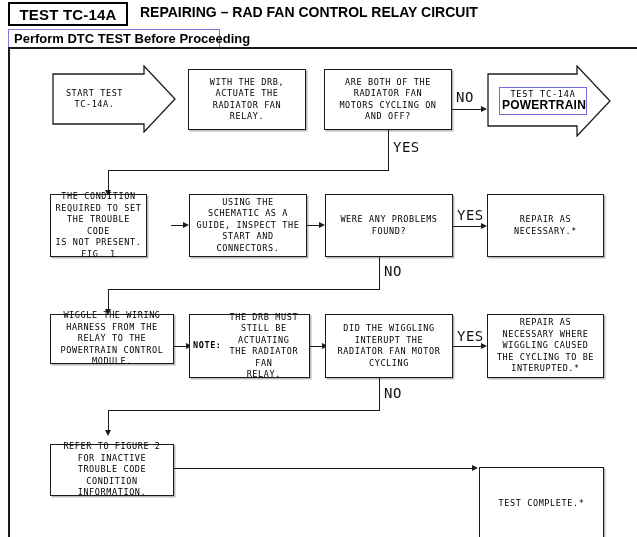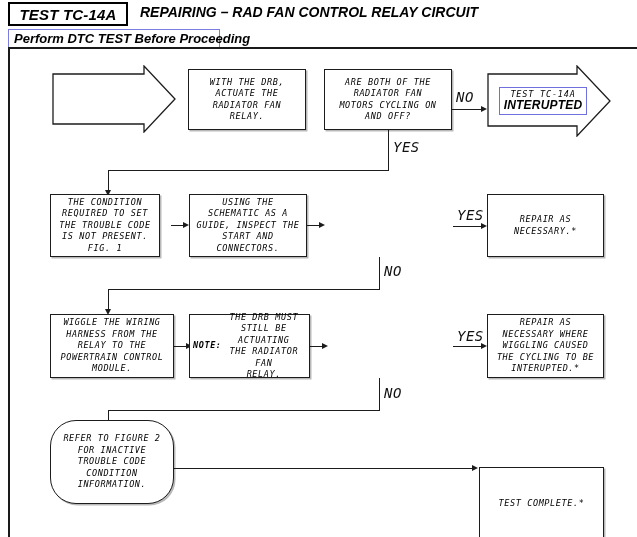--- a/index.html
+++ b/index.html
@@ -1,21 +1,21 @@
 <!DOCTYPE html>
 <html><head>
 <meta charset="utf-8">
 <style>
   html,body{margin:0;padding:0;background:#ffffff;}
   body{
     width:637px;height:537px;position:relative;overflow:hidden;
     font-family:"Liberation Sans", sans-serif;
     color:#000;
   }
-  #page{position:absolute;left:0;top:0;width:637px;height:537px;font-style:italic;}
+  #page{position:absolute;left:0;top:0;width:637px;height:537px;}
 
   
   .hdr-testbox{
     position:absolute;left:8px;top:2px;width:120px;height:24px;
     border:2px solid #000;box-sizing:border-box;
     display:flex;align-items:center;justify-content:center;
     font-size:15px;font-weight:bold;letter-spacing:.2px;
     background:#fff;
   }
   .hdr-title{
@@ -106,20 +106,22 @@
     <span>Perform DTC TEST Before Proceeding</span>
   </div>
 
   <div class="frame-top"></div>
   <div class="frame-left"></div>
 
   <div class="arrowbox start" style="left:52px;top:65px;width:125px;height:68px;">
     <svg width="125" height="68" viewBox="0 0 125 68">
       <polygon points="1,9 92,9 92,1 123,34 92,67 92,59 1,59" fill="#ffffff" stroke="#1c1c1c" stroke-width="1.3"></polygon>
     </svg>
+    <div class="atext">START TEST
+TC-14A.</div>
   </div>
 
   <div class="box" style="left:188px;top:69px;width:118px;height:61px;">WITH THE DRB,
 ACTUATE THE
 RADIATOR FAN
 RELAY.</div>
 
   <div class="box" style="left:324px;top:69px;width:128px;height:61px;">ARE BOTH OF THE
 RADIATOR FAN
 MOTORS CYCLING ON
@@ -128,97 +130,103 @@
   <div class="hline" style="left:452px;top:109px;width:30px;"></div>
   <div class="arrowhead ah-right" style="left:481px;top:105.5px;"></div>
   <div class="edgelbl" style="left:456px;top:89px;">NO</div>
 
   <div class="arrowbox cont" style="left:487px;top:65px;width:125px;height:72px;">
     <svg width="125" height="72" viewBox="0 0 125 72">
       <polygon points="1,9 90,9 90,1 123,36 90,71 90,61 1,61" fill="#ffffff" stroke="#1c1c1c" stroke-width="1.3"></polygon>
     </svg>
     <div class="contlbl">
       <span class="l1">TEST  TC-14A</span>
-      <span class="l2">INTERUPTED</span>
+      <span class="l2">POWERTRAIN</span>
     </div>
   </div>
 
   <div class="vline" style="left:388px;top:130px;width:1.2px;height:41px;"></div>
   <div class="hline" style="left:108px;top:170px;width:281px;"></div>
   <div class="vline" style="left:108px;top:170px;height:22px;"></div>
   <div class="arrowhead ah-down" style="left:104.6px;top:190px;"></div>
   <div class="edgelbl" style="left:393px;top:139px;">YES</div>
 
-  <div class="box" style="left:50px;top:194px;width:110px;height:63px;">THE CONDITION
+  <div class="box" style="left:50px;top:194px;width:97px;height:63px;">THE CONDITION
 REQUIRED TO SET
 THE TROUBLE CODE
 IS NOT PRESENT.
 FIG. 1</div>
 
   <div class="hline" style="left:171px;top:225px;width:14px;"></div>
   <div class="arrowhead ah-right" style="left:183px;top:221.5px;"></div>
 
   <div class="box" style="left:189px;top:194px;width:118px;height:63px;">USING THE
 SCHEMATIC AS A
 GUIDE, INSPECT THE
 START AND
 CONNECTORS.</div>
 
   <div class="hline" style="left:307px;top:225px;width:14px;"></div>
   <div class="arrowhead ah-right" style="left:319px;top:221.5px;"></div>
 
+  <div class="box" style="left:325px;top:194px;width:128px;height:63px;">WERE ANY PROBLEMS
+FOUND?</div>
 
   <div class="hline" style="left:453px;top:226px;width:29px;"></div>
   <div class="arrowhead ah-right" style="left:481px;top:222.5px;"></div>
   <div class="edgelbl" style="left:457px;top:207px;">YES</div>
 
   <div class="box" style="left:487px;top:194px;width:117px;height:63px;">REPAIR AS
 NECESSARY.*</div>
 
   <div class="vline" style="left:379px;top:257px;height:33px;"></div>
   <div class="hline" style="left:108px;top:289px;width:272px;"></div>
   <div class="vline" style="left:108px;top:289px;height:22px;"></div>
   <div class="arrowhead ah-down" style="left:104.6px;top:309px;"></div>
   <div class="edgelbl" style="left:384px;top:263px;">NO</div>
 
-  <div class="box" style="left:50px;top:314px;width:124px;height:64px;">WIGGLE THE WIRING
+  <div class="box" style="left:50px;top:314px;width:124px;height:50px;">WIGGLE THE WIRING
 HARNESS FROM THE
 RELAY TO THE
 POWERTRAIN CONTROL
 MODULE.</div>
 
   <div class="hline" style="left:174px;top:346px;width:14px;"></div>
   <div class="arrowhead ah-right" style="left:186px;top:342.5px;"></div>
 
   <div class="box" style="left:189px;top:314px;width:121px;height:64px;"><b>NOTE:</b><span> THE DRB MUST
 STILL BE ACTUATING
 THE RADIATOR FAN
 RELAY.</span></div>
 
   <div class="hline" style="left:310px;top:346px;width:14px;"></div>
   <div class="arrowhead ah-right" style="left:322px;top:342.5px;"></div>
 
+  <div class="box" style="left:325px;top:314px;width:128px;height:64px;">DID THE WIGGLING
+INTERUPT THE
+RADIATOR FAN MOTOR
+CYCLING</div>
 
   <div class="hline" style="left:453px;top:346px;width:29px;"></div>
   <div class="arrowhead ah-right" style="left:481px;top:342.5px;"></div>
   <div class="edgelbl" style="left:457px;top:328px;">YES</div>
 
   <div class="box" style="left:487px;top:314px;width:117px;height:64px;">REPAIR AS
 NECESSARY WHERE
 WIGGLING CAUSED
 THE CYCLING TO BE
 INTERUPTED.*</div>
 
   <div class="vline" style="left:379px;top:378px;height:33px;"></div>
   <div class="hline" style="left:108px;top:410px;width:272px;"></div>
   <div class="vline" style="left:108px;top:410px;height:22px;"></div>
   <div class="arrowhead ah-down" style="left:104.6px;top:430px;"></div>
   <div class="edgelbl" style="left:384px;top:385px;">NO</div>
 
-  <div class="box" style="left:50px;top:420px;width:124px;height:84px;border-radius:26px;">REFER TO FIGURE 2
+  <div class="box" style="left:50px;top:444px;width:124px;height:52px;">REFER TO FIGURE 2
 FOR INACTIVE
 TROUBLE CODE
 CONDITION
 INFORMATION.</div>
 
   <div class="hline" style="left:174px;top:468px;width:300px;"></div>
   <div class="arrowhead ah-right" style="left:472px;top:464.5px;"></div>
 
   <div class="box" style="left:479px;top:438px;width:125px;height:74px;margin-top:29px;">TEST COMPLETE.*</div>
 

